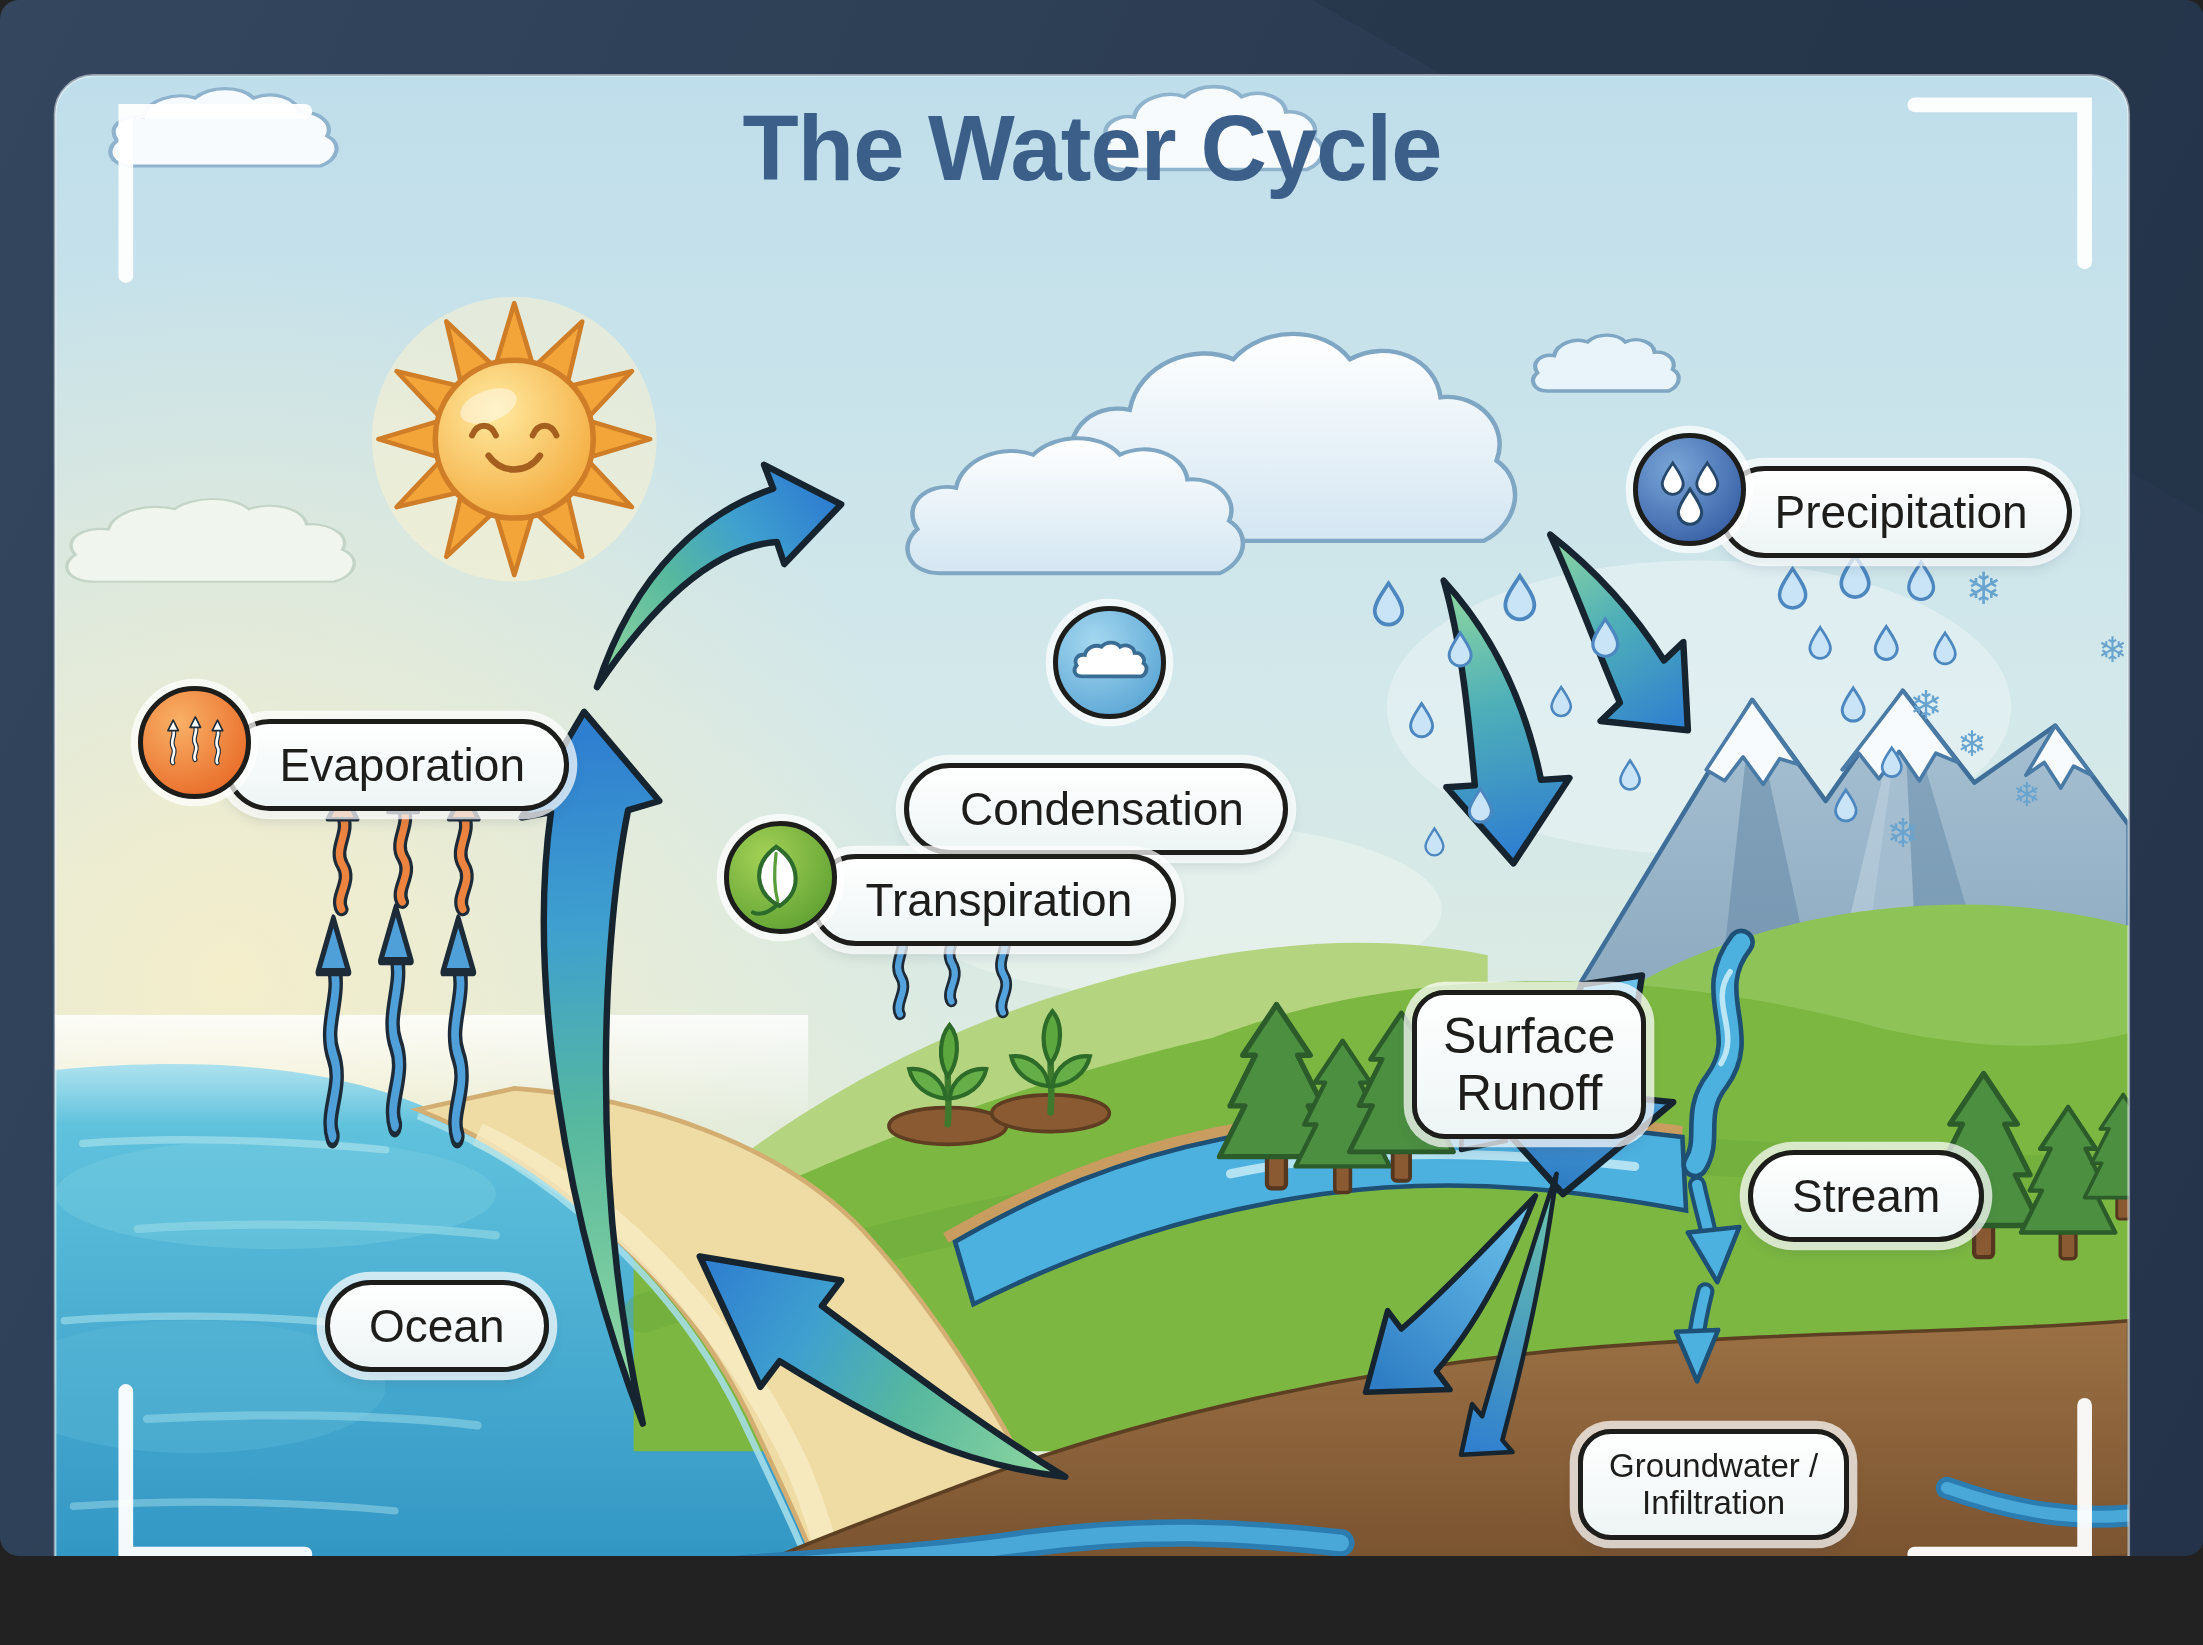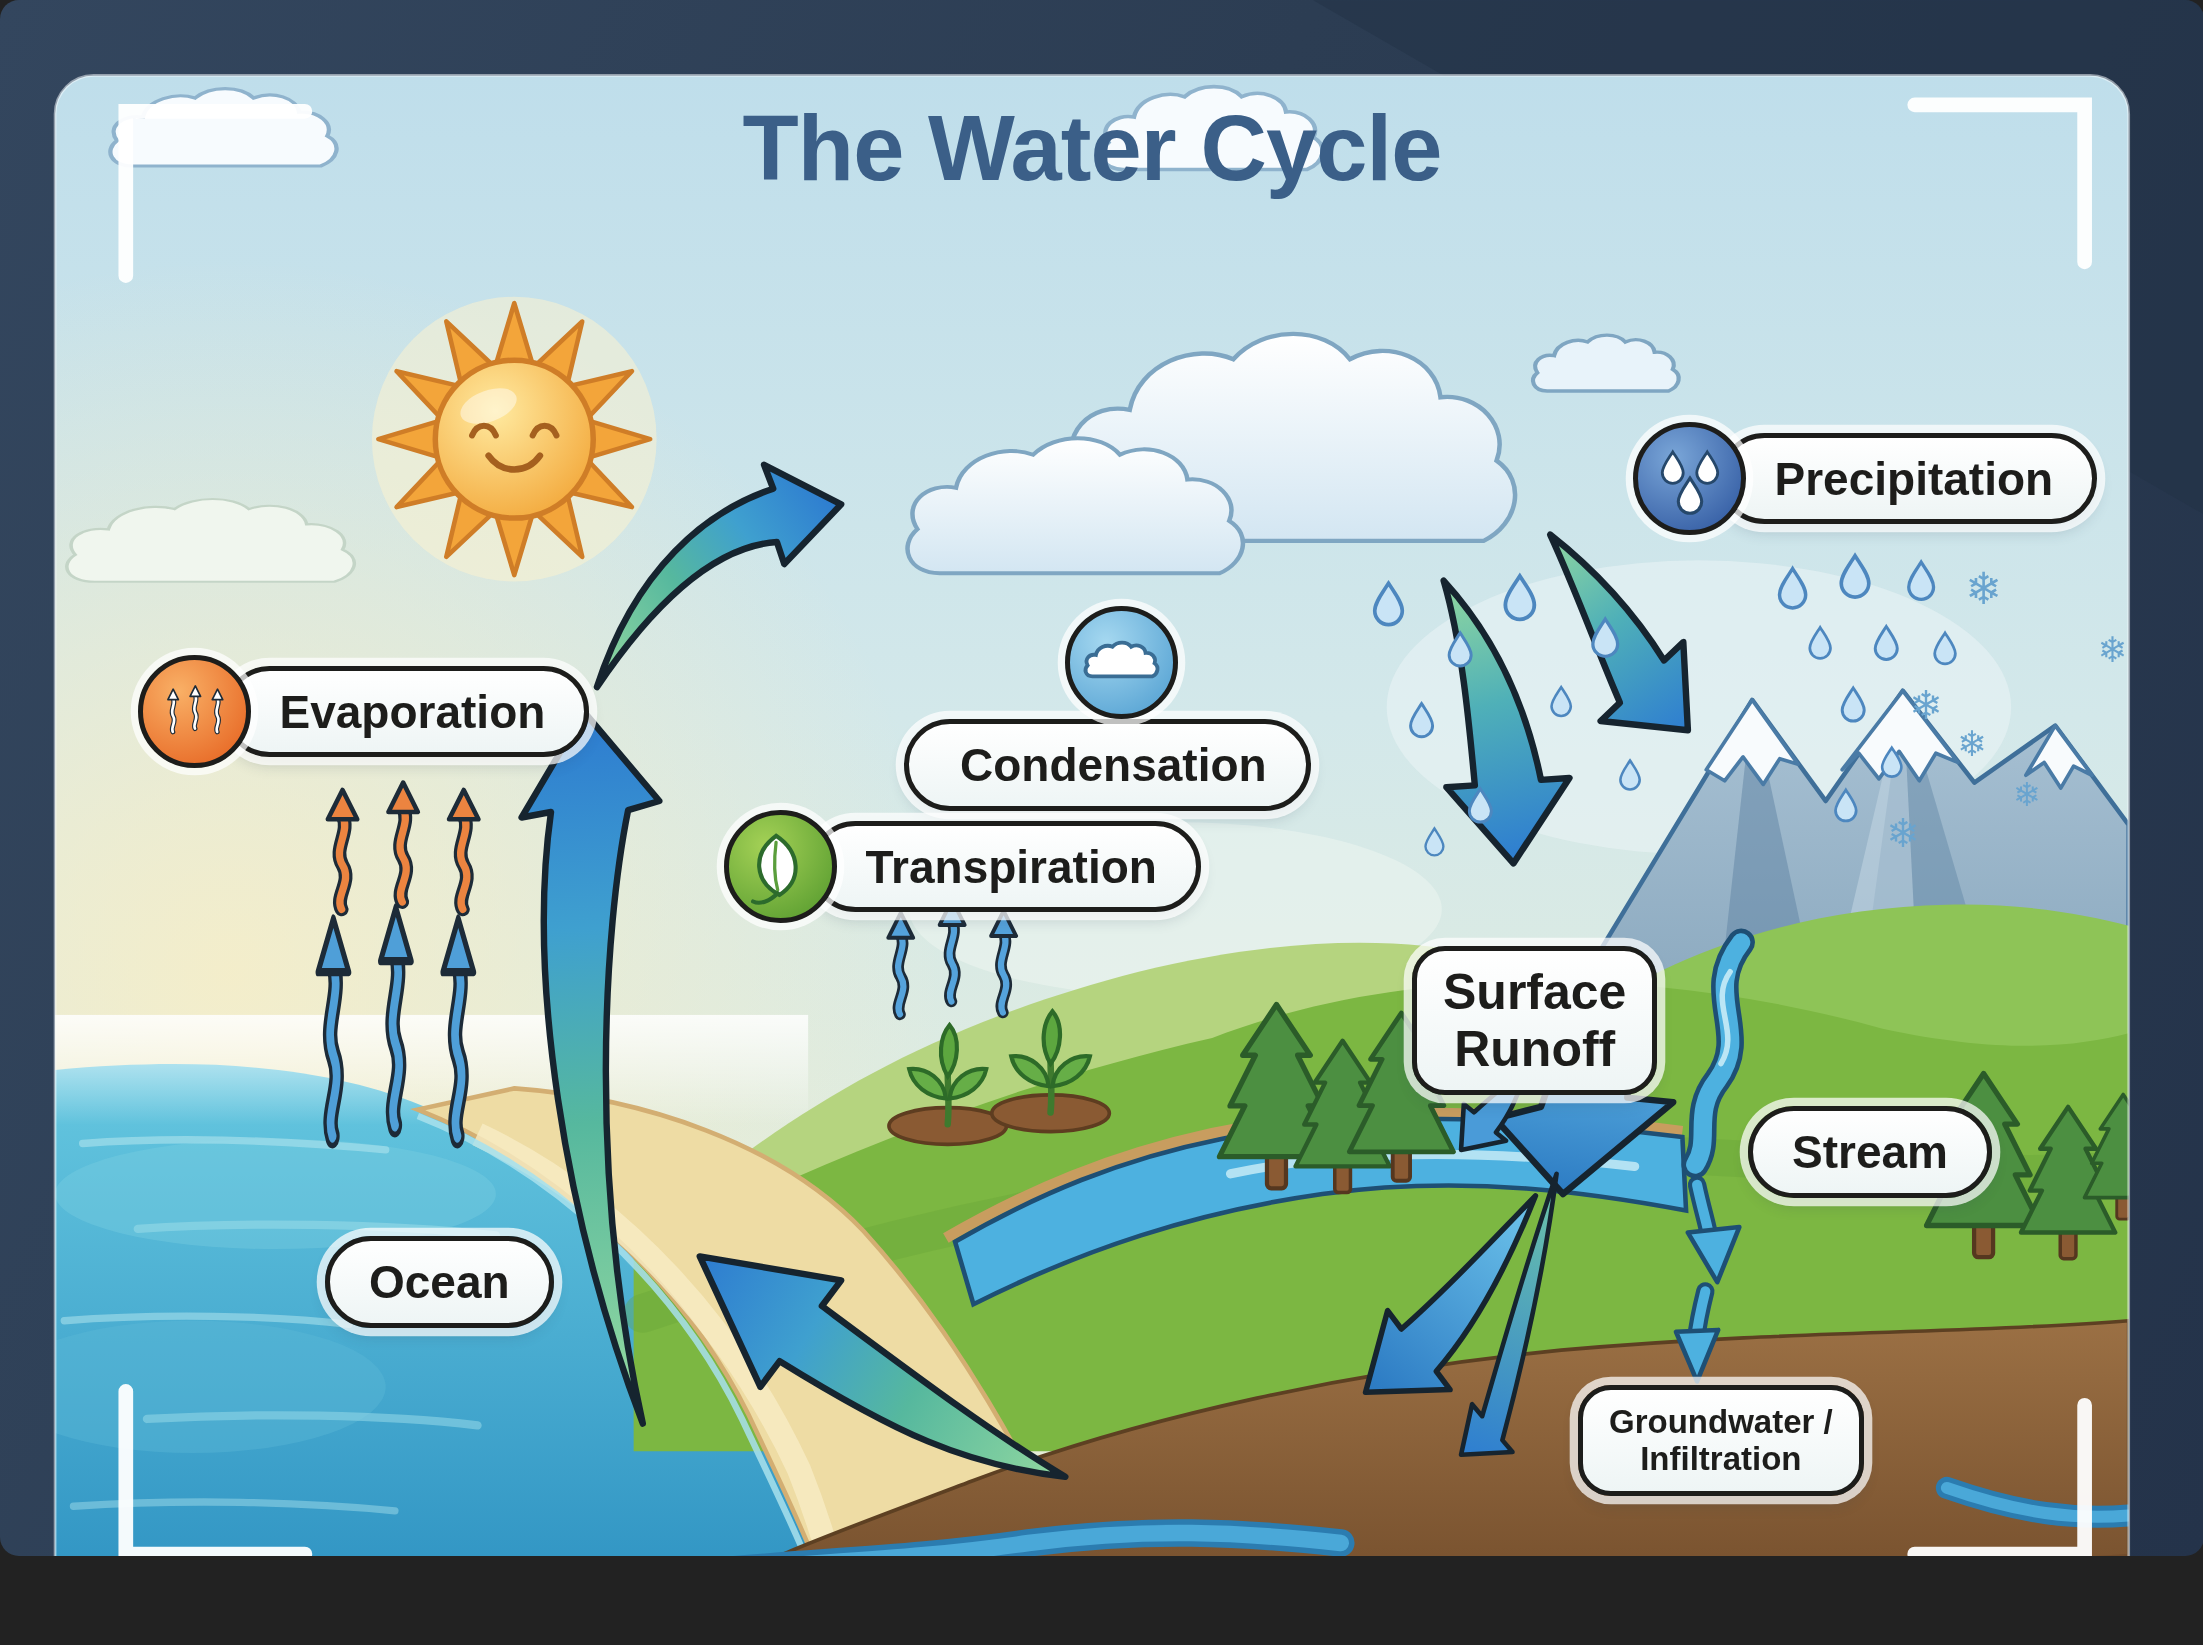--- a/index.html
+++ b/index.html
@@ -4,22 +4,22 @@
 <style>
   html,body{margin:0;padding:0;background:#222;}
   .stage{position:relative;width:2204px;height:1556px;overflow:hidden;
          font-family:"Liberation Sans",sans-serif;
          background:linear-gradient(115deg,#33465e 0%,#2c3d53 45%,#24334a 100%);border-radius:19px;}
   .scene{position:absolute;inset:0;}
   .title{position:absolute;left:1092px;top:96px;transform:translateX(-50%);
          font-size:92px;font-weight:bold;color:#3b5f88;letter-spacing:-0.9px;white-space:nowrap;}
   .lbl{position:absolute;display:inline-flex;align-items:center;white-space:nowrap;}
   .pill,.box{background:linear-gradient(180deg,#ffffff 0%,#eef5f5 100%);
-         border:5.5px solid #1d1d1b;color:#1d1d1b;font-weight:bold;
-         box-shadow:0 0 0 8.3px rgba(255,255,255,.72),0 7.3px 14.7px rgba(40,60,80,.22);}
+         border:5.5px solid #1d1d1b;color:#1d1d1b;font-weight:normal;
+         box-shadow:0 0 0 8.3px rgba(255,255,255,.72),0 7.3px 14.7px rgba(40,60,80,.22);margin-top:44px;}
   .pill{border-radius:64px;font-size:46px;padding:13.8px 39px;position:relative;z-index:1;}
   .box{border-radius:33px;font-size:50px;line-height:1.13;text-align:center;padding:13px 26px;}
   .ic{width:103px;height:103px;border-radius:50%;border:5.5px solid #1d1d1b;flex:0 0 auto;
       display:flex;align-items:center;justify-content:center;margin-right:-27.5px;
       position:relative;z-index:2;box-shadow:0 0 0 7.3px rgba(255,255,255,.72);}
   .ic svg{display:block;}
   .ic-evap{background:radial-gradient(circle at 35% 30%,#f9b066,#e9702c 78%);}
   .ic-cond{background:radial-gradient(circle at 35% 30%,#a5d8f0,#5ea8d6 80%);}
   .ic-transp{background:radial-gradient(circle at 35% 30%,#a4d156,#62a334 80%);}
   .ic-precip{background:radial-gradient(circle at 35% 30%,#7aa6d8,#3a63a8 80%);}
@@ -331,21 +331,21 @@
       <path d="M2085,114 L2270,114 L2270,285"></path>
       <path d="M137,1515 L137,1692 L332,1692"></path>
       <path d="M2085,1692 L2270,1692 L2270,1530"></path>
     </g>
   </g>
   <rect x="60" y="82" width="2258" height="1664" rx="42" fill="none" stroke="rgba(250,253,255,0.5)" stroke-width="3"></rect>
 </svg>
 
 <div class="title">The Water Cycle</div>
 
-<div class="lbl" style="left:138px;top:655px;justify-content:space-between;">
+<div class="lbl" style="left:138px;top:675px;justify-content:space-between;">
   <span class="ic ic-evap">
     <svg width="92" height="92" viewBox="-56 -56 112 112">
       <use href="#squig" transform="translate(-27,-23) scale(0.40)" style="color:#ffffff"></use>
       <use href="#squig" transform="translate(0,-27) scale(0.40)" style="color:#ffffff"></use>
       <use href="#squig" transform="translate(27,-23) scale(0.40)" style="color:#ffffff"></use>
     </svg>
   </span>
   <span class="pill pl-icon">Evaporation</span>
 </div>
 

